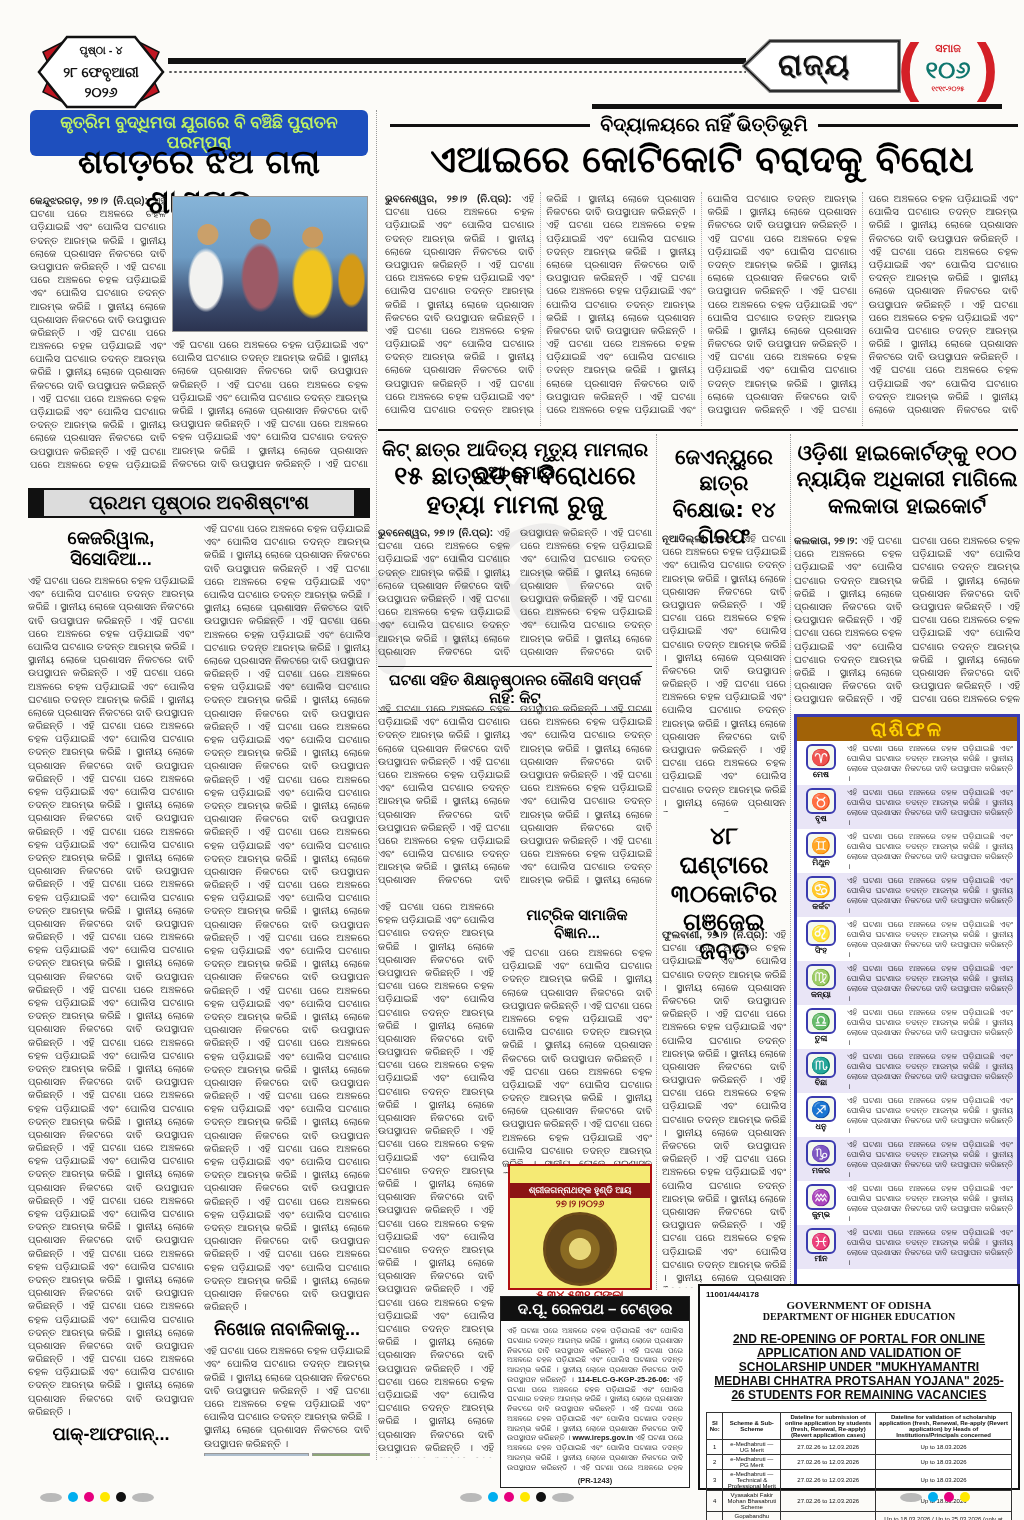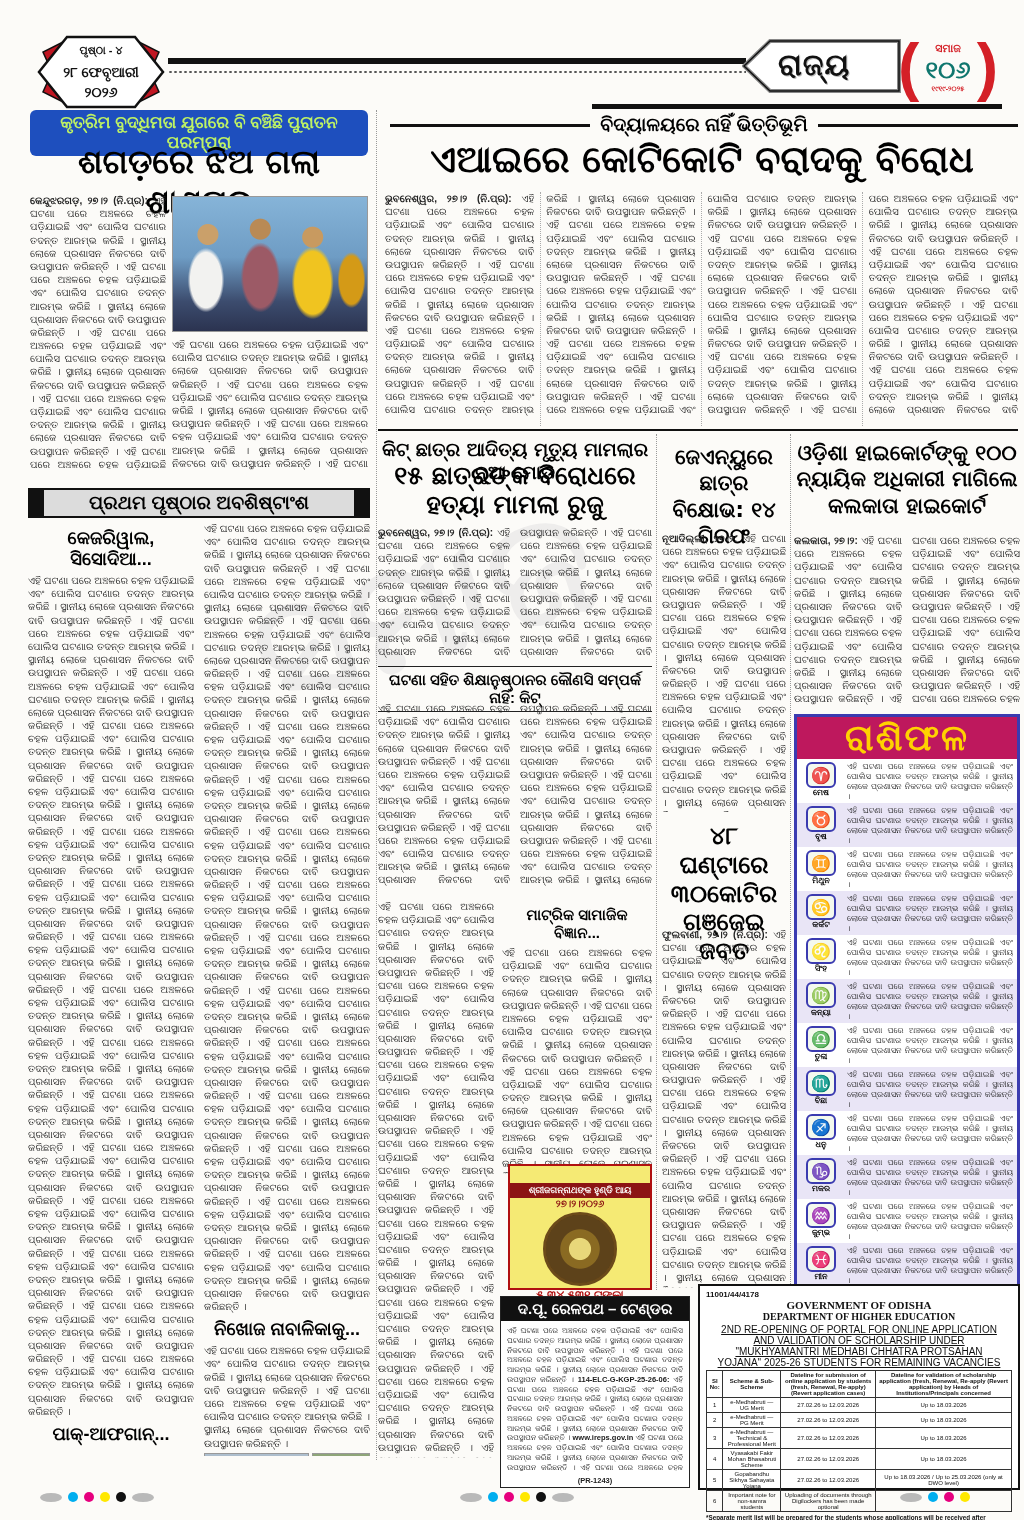--- a/index.html
+++ b/index.html
@@ -34,21 +34,21 @@
       radial-gradient(circle 11px at 72% 30%, #c89a60 0 10px, transparent 11px),
       radial-gradient(ellipse 26px 46px at 17% 62%, #f2f2f0 0 60%, transparent 70%),
       radial-gradient(ellipse 28px 50px at 45% 60%, #9c5a66 0 60%, transparent 70%),
       radial-gradient(ellipse 30px 52px at 72% 64%, #f0c420 0 60%, transparent 70%),
       radial-gradient(ellipse 20px 40px at 92% 62%, #d49a17 0 60%, transparent 70%),
       linear-gradient(180deg,#86b4d8 0%,#6e9cc4 45%,#3c4c6e 78%,#2b3350 100%); }
   .photo-crowd { border:1px solid #999; background:linear-gradient(180deg,#aebfd0 0%,#9aa386 35%,#7d7a55 65%,#5f5438 100%); }
   .photo-crowd2 { border:1px solid #999; background:linear-gradient(180deg,#8fa67a 0%,#6f7f53 50%,#55492e 100%); }
   
   .horo { border:3px solid #3b3bb0; background:#fff; }
-  .horo-head { background:#be185d; color:#ffd200; font-weight:bold; font-size:36px; text-align:center; letter-spacing:2px; font-family:"DejaVu Sans", sans-serif; }
+  .horo-head { background:#a16207; color:#ffd200; font-weight:bold; font-size:20px; text-align:center; letter-spacing:2px; font-family:"DejaVu Sans", sans-serif; }
   .h-row { display:flex; gap:6px; padding:3px 4px; height:44px; overflow:hidden; }
   .h-row.alt { background:#e9e5f6; }
   .h-ic { width:40px; flex:0 0 40px; text-align:center; }
   .h-glyph { width:30px; height:26px; margin:0 auto; border:2px solid #3b3bb0; border-radius:6px; background:#f4f9ee; font-size:16px; line-height:24px; font-weight:bold; }
   .h-name { font-size:8px; font-weight:bold; color:#000; }
   .h-tx { font-size:8px; line-height:1.25; text-align:justify; color:#222; overflow:hidden; }
   
   .jag-ad { background:#f5ea74; border:2px solid #b01010; }
   .jag-head { background:#8c1414; color:#fff; font-size:9px; font-weight:bold; text-align:center; padding:2px 0;margin-top:17px; }
   .jag-date { text-align:center; font-weight:bold; font-size:10px; color:#8c1414; }
@@ -57,21 +57,21 @@
   
   .tender { border:1px solid #222; background:#fff; }
   .tender-head { background:#111; color:#fff; font-weight:bold; font-size:15px; text-align:center; padding:3px 0; }
   .tender-body { font-size:7.5px; line-height:1.3; text-align:justify; padding:5px 6px; color:#222; overflow:hidden; }
   .tender-body b { font-size:7.5px; }
   .pr { text-align:center; font-weight:bold; }
   
   .govt { border:2px solid #111; background:#fff; padding:4px 6px; font-size:7px; color:#111; }
   .govt .ref { font-weight:bold; font-size:8px; }
   .govt .org { text-align:center; font-weight:bold; font-size:11px; font-family:"Liberation Serif", serif; }
-  .govt .title { text-align:center; font-weight:normal; font-size:10px; text-decoration:underline; margin:2px 8px; }
+  .govt .title { text-align:center; font-weight:bold; font-size:12px; text-decoration:underline; margin:10px 8px; }
   .govt table { width:100%; border-collapse:collapse; font-size:6px; margin-top:2px; }
   .govt th, .govt td { border:0.5px solid #333; padding:1px 2px; text-align:center; vertical-align:middle; }
   .govt .fn { font-weight:bold; font-size:6.3px; margin-top:2px; }
   
   .regs { display:flex; align-items:center; gap:6px; }
   .reg-oval { width:22px; height:9px; border-radius:50%; background:#b9b9b9; }
   .reg-dot { width:10px; height:10px; border-radius:50%; }
   .wm { font-size:150px; font-weight:bold; color:rgba(60,60,90,0.07); transform:rotate(-18deg); font-family:"DejaVu Sans", sans-serif; pointer-events:none; }
 </style>
 </head>

